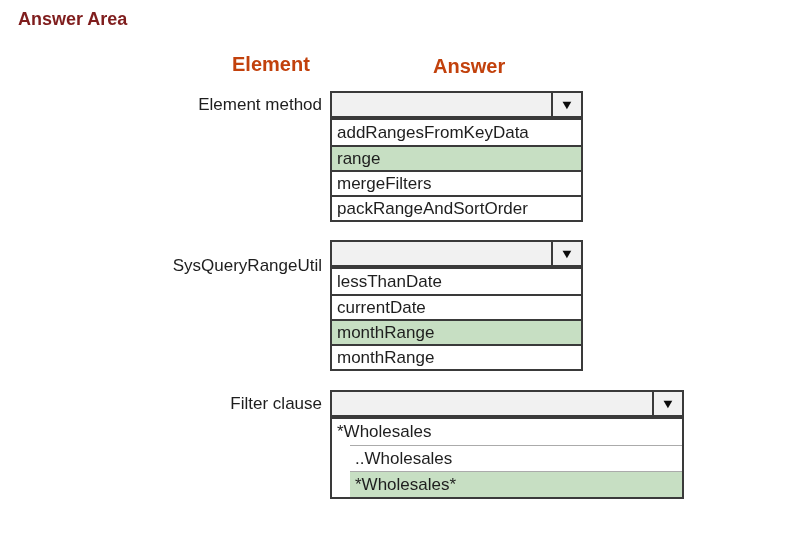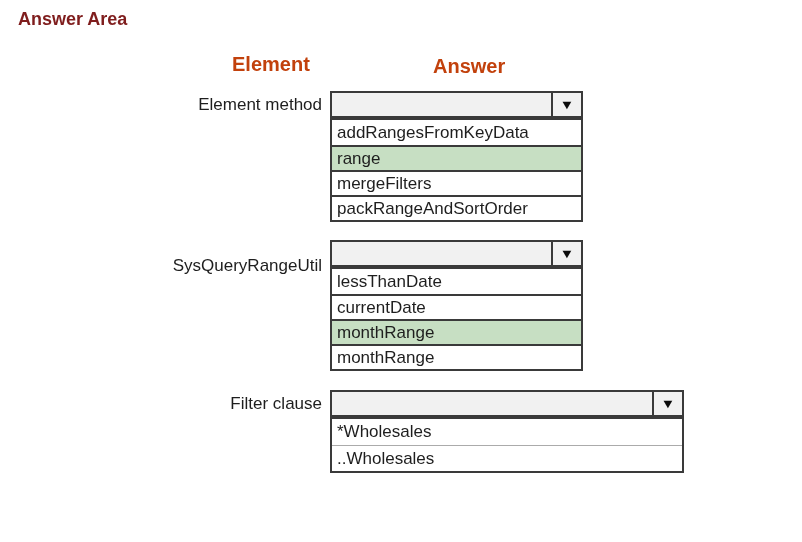--- a/index.html
+++ b/index.html
@@ -63,21 +63,21 @@
   }
   .option{
     height:25px;
     display:flex;align-items:center;
     font-size:17px;
     padding-left:5px;
     background:#ffffff;
     white-space:nowrap;overflow:hidden;
   }
   .dropdown.dark-separators .option + .option{border-top:2px solid var(--border-dark);}
-  .dropdown.light-separators .option + .option{border-top:1px solid var(--separator-light);}
+  .dropdown.light-separators .option + .option{border-top:1px solid var(--separator-light);margin-left:18px;}
   .dropdown.light-separators .option{height:26px;}
   .option.highlighted{background:var(--highlight);}
   
   #dd-0{left:330px;top:91px;width:253px;}
   #dd-1{left:330px;top:240px;width:253px;}
   #dd-2{left:330px;top:390px;width:354px;}
   #label-0{top:95px;}
   #label-1{top:256px;}
   #label-2{top:394px;}
 </style>
@@ -127,16 +127,17 @@
   <div class="dropdown light-separators" id="dd-2">
     <div class="select-box">
       <span class="select-value"></span>
       <span class="caret-box">
         <span class="caret-icon">▼</span>
       </span>
     </div>
     <div class="options">
       <div class="option">*Wholesales</div>
       <div class="option">..Wholesales</div>
+      <div class="option highlighted">*Wholesales*</div>
     </div>
   </div>
 
 </div>
 
 </body></html>

